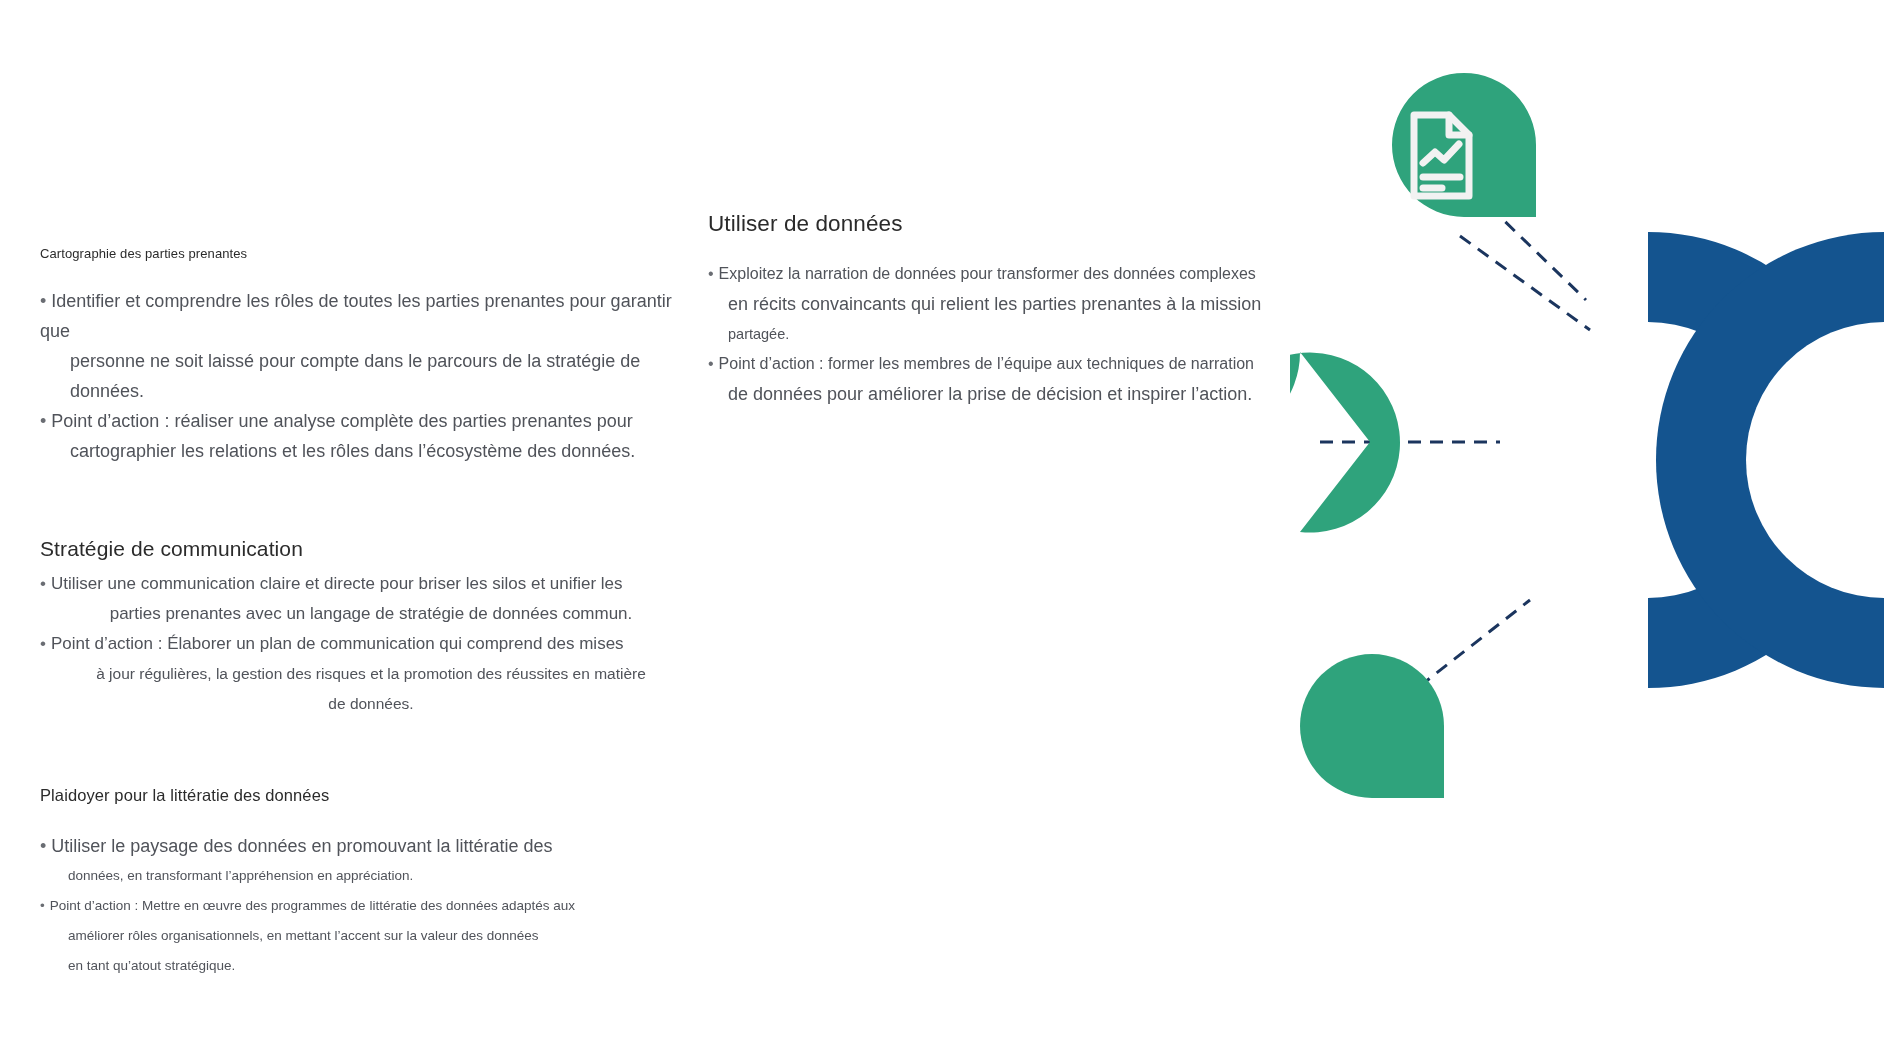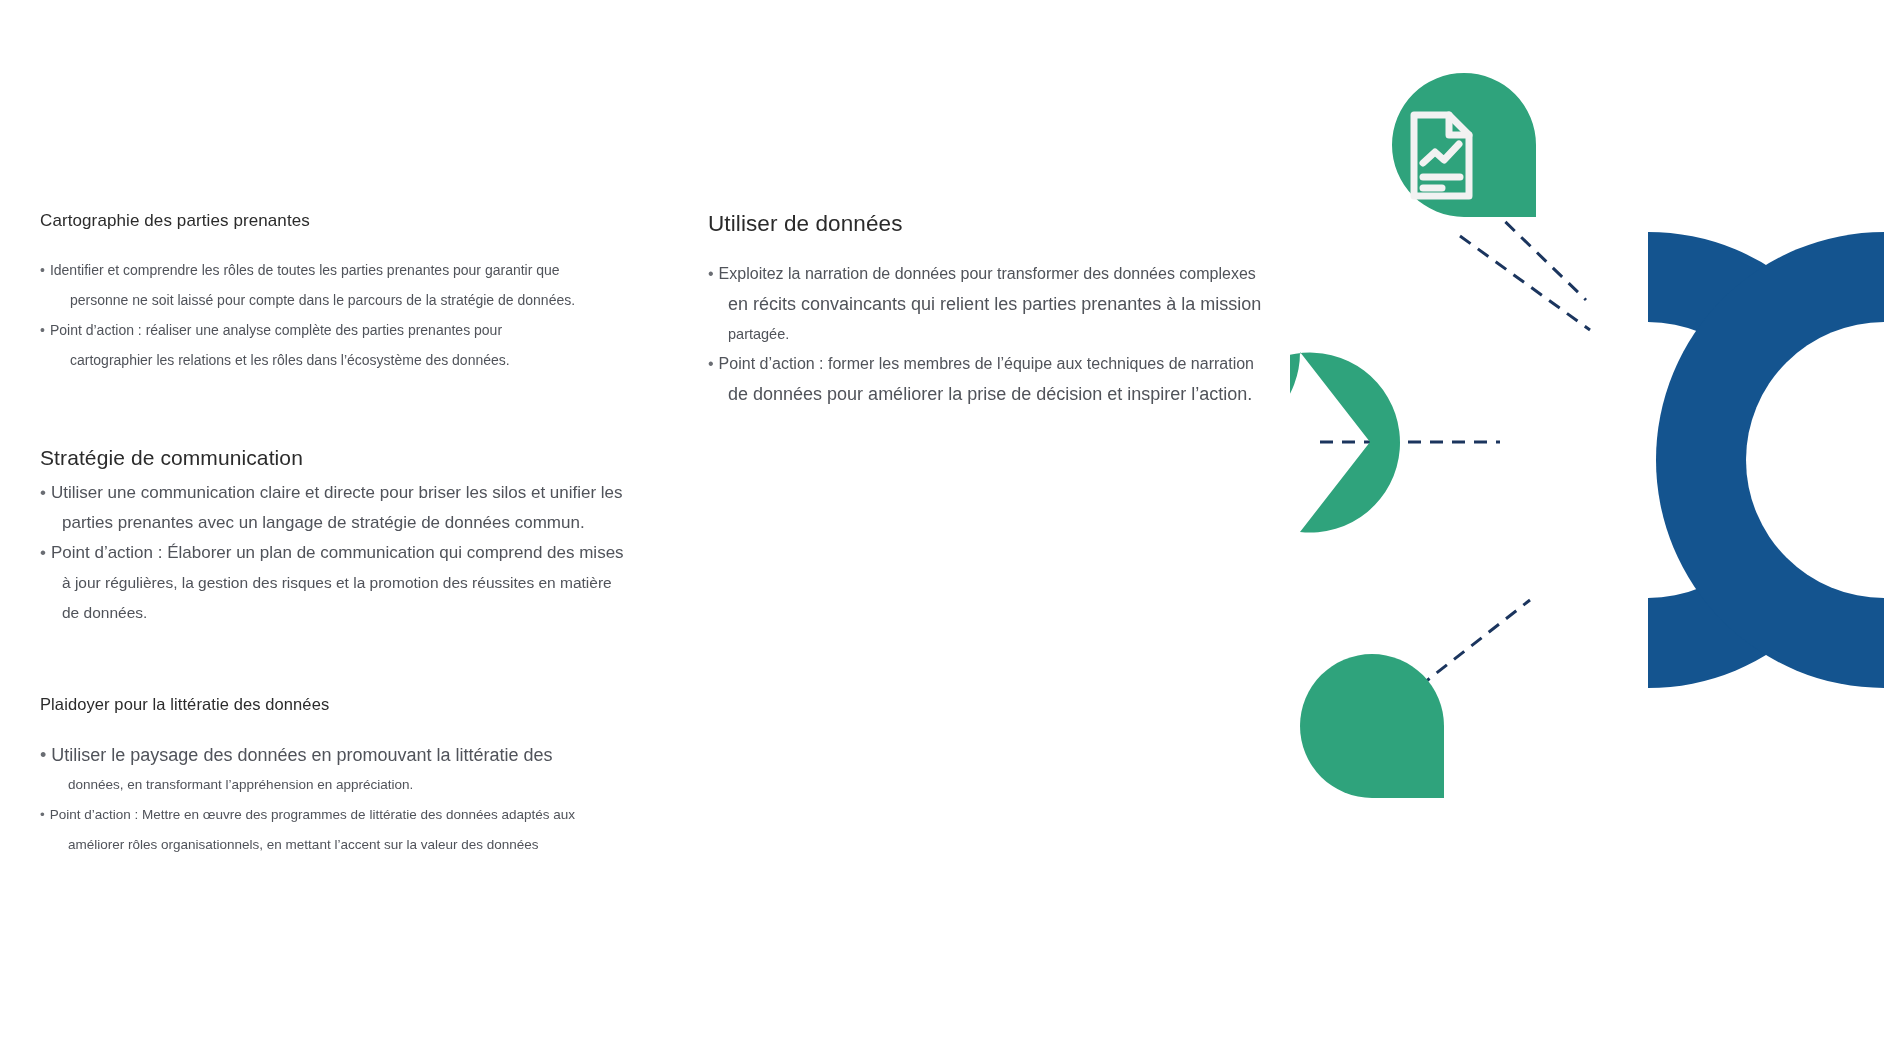--- a/index.html
+++ b/index.html
@@ -39,27 +39,27 @@
     position:relative;
     color:#50535a;
     text-indent:0;
     margin:0;
   }
   ul.bullets li .bt{display:block;}
   ul.bullets li .bt .dot{color:#6a6d73;margin-right:5px;}
   .ln{display:block;}
 
   
-  .b1 h2{font-size:17px;}
-  .b1 ul{margin-top:24px;font-size:14px;line-height:30px;}
+  .b1 h2{font-size:13px;margin-top:36px;}
+  .b1 ul{margin-top:24px;font-size:18px;line-height:30px;}
   .b1 .ln.ind{padding-left:30px;}
 
   .b2 h2{font-size:21px;}
   .b2 ul{margin-top:6px;font-size:17px;line-height:30px;}
-  .b2 .ln.ind{padding-left:22px;}
+  .b2 .ln.ind{padding-left:22px;text-align:center;}
   .b2 .small{font-size:15.5px;}
 
   .b3 h2{font-size:16.5px;}
   .b3 ul{margin-top:26px;font-size:13.5px;line-height:30px;}
   .b3 .ln.ind{padding-left:28px;}
   .b3 .big{font-size:18px;}
 
   .b4 h2{font-size:22.5px;}
   .b4 ul{margin-top:21px;font-size:16px;line-height:30px;}
   .b4 .ln.ind{padding-left:20px;}
@@ -126,20 +126,21 @@
     <div class="block b3">
       <h2 class="heading h-sm">Plaidoyer pour la littératie des données</h2>
       <ul class="bullets">
         <li>
           <span class="bt big"><span class="dot">•</span><span>Utiliser le paysage des données en promouvant la littératie des</span></span>
           <span class="ln ind">données, en transformant l’appréhension en appréciation.</span>
         </li>
         <li>
           <span class="bt"><span class="dot">•</span><span>Point d’action : Mettre en œuvre des programmes de littératie des données adaptés aux</span></span>
           <span class="ln ind">améliorer rôles organisationnels, en mettant l’accent sur la valeur des données</span>
+          <span class="ln ind">en tant qu’atout stratégique.</span>
         </li>
       </ul>
     </div>
 
   </div>
 
   <div class="col col-mid">
     <div class="block b4">
       <h2 class="heading h-md">Utiliser de données</h2>
       <ul class="bullets">

